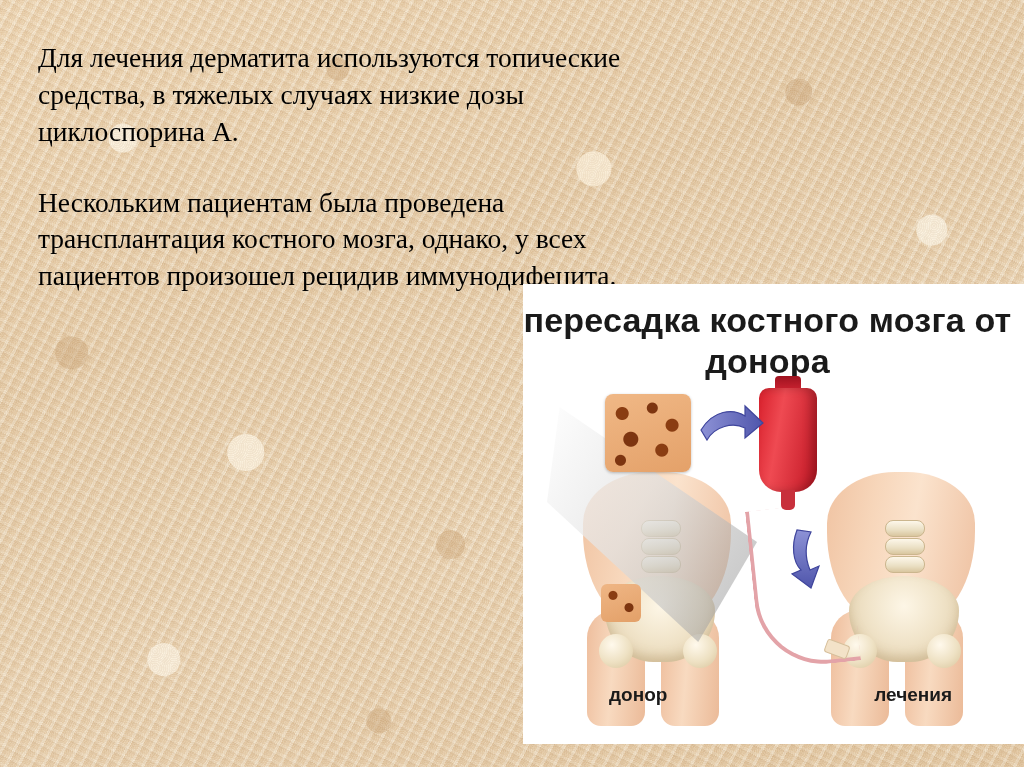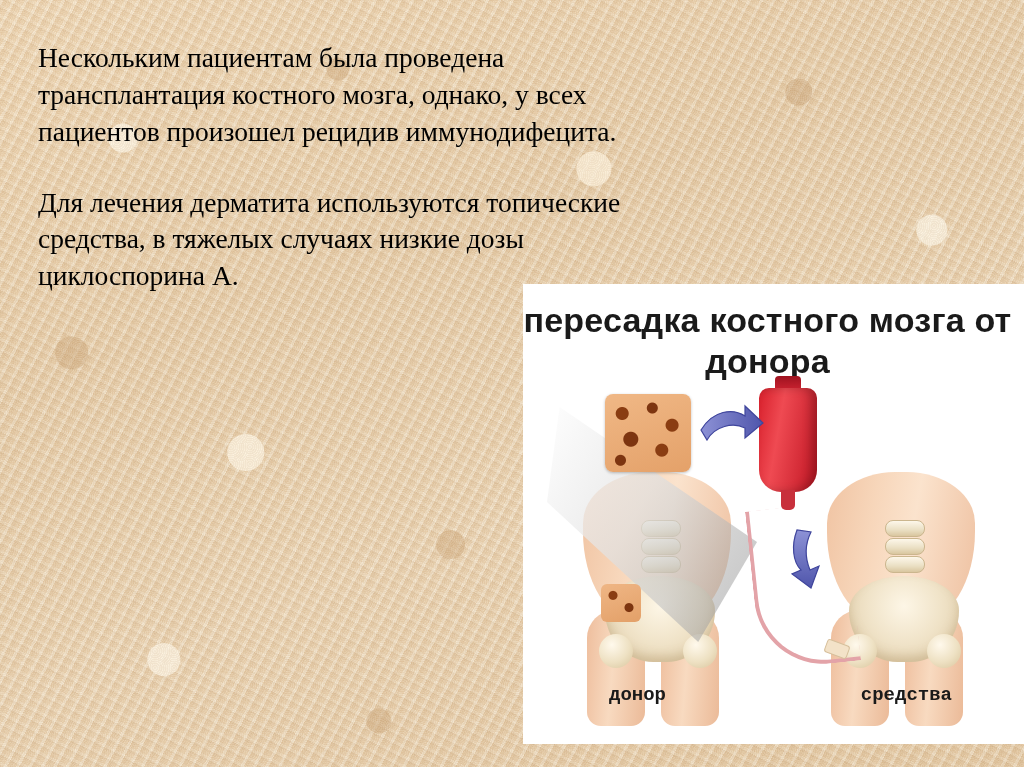--- a/index.html
+++ b/index.html
@@ -86,21 +86,21 @@
     font-family: "Liberation Sans", sans-serif;
     font-weight: bold;
     font-size: 34px;
     line-height: 1.22;
     color: #1a1a1a;
     letter-spacing: .2px;
   }
   #illu-caption-left, #illu-caption-right {
     position: absolute;
     bottom: 38px;
-    font-family: Liberation Mono, monospace;
+    font-family: Liberation Sans, sans-serif;
     font-weight: bold;
     font-size: 19px;
     color: #1a1a1a;
   }
   #illu-caption-left  { left: 86px; }
   #illu-caption-right { right: 72px; }
 
   .art { position: absolute; }
 
   
@@ -219,22 +219,22 @@
   }
   #arrow1 { left: 176px; top: 120px; }
   #arrow2 { left: 266px; top: 244px; }
 </style>
 </head>
 <body>
 
 <div id="slide">
 
   <div id="body-text">
+    <p class="para">Для лечения дерматита используются топические средства, в тяжелых случаях низкие дозы циклоспорина А.</p>
     <p class="para">Нескольким пациентам была проведена трансплантация костного мозга, однако, у всех пациентов произошел рецидив иммунодифецита.</p>
-    <p class="para">Для лечения дерматита используются топические средства, в тяжелых случаях низкие дозы циклоспорина А.</p>
   </div>
 
   <div id="illustration">
 
     <div id="illu-title">пересадка костного мозга от донора</div>
 
     <div class="art" style="left:34px; top:188px; width:200px; height:252px;">
       <div class="torso" style="left:26px; top:0; width:148px; height:150px;"></div>
       <div class="leg" style="left:30px; top:138px; width:58px; height:116px;"></div>
       <div class="leg" style="left:104px; top:138px; width:58px; height:116px;"></div>
@@ -282,16 +282,16 @@
       <defs>
         <linearGradient id="ag2" x1="0" y1="0" x2="0" y2="1">
           <stop offset="0" stop-color="#8d92d6"></stop>
           <stop offset="1" stop-color="#4f55ab"></stop>
         </linearGradient>
       </defs>
       <path d="M8,2 C2,18 4,34 12,42 L3,46 L22,60 L30,38 L21,42 C16,30 16,16 22,4 Z" fill="url(#ag2)" stroke="#3f459c" stroke-width="1.2"></path>
     </svg>
 
     <div id="illu-caption-left">донор</div>
-    <div id="illu-caption-right">средства</div>
+    <div id="illu-caption-right">лечения</div>
   </div>
 
 </div>
 
 </body></html>

